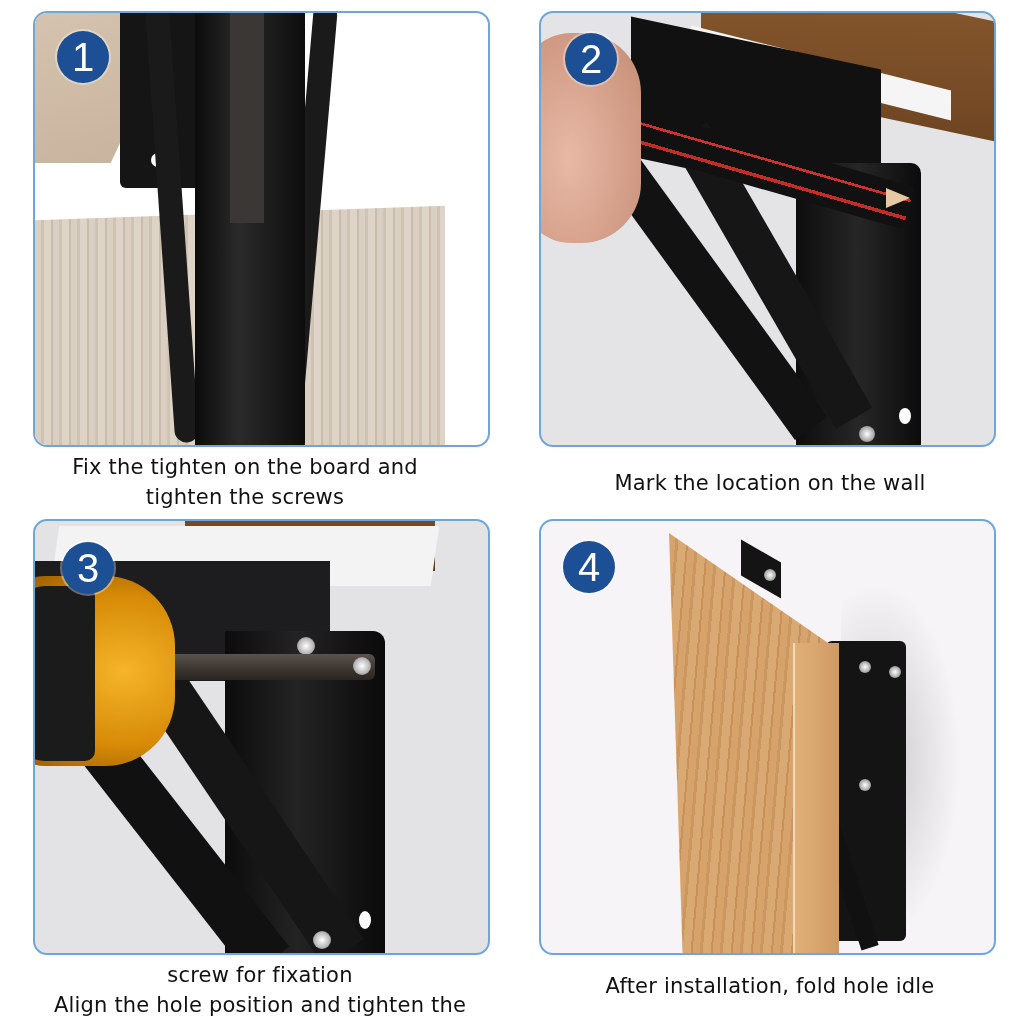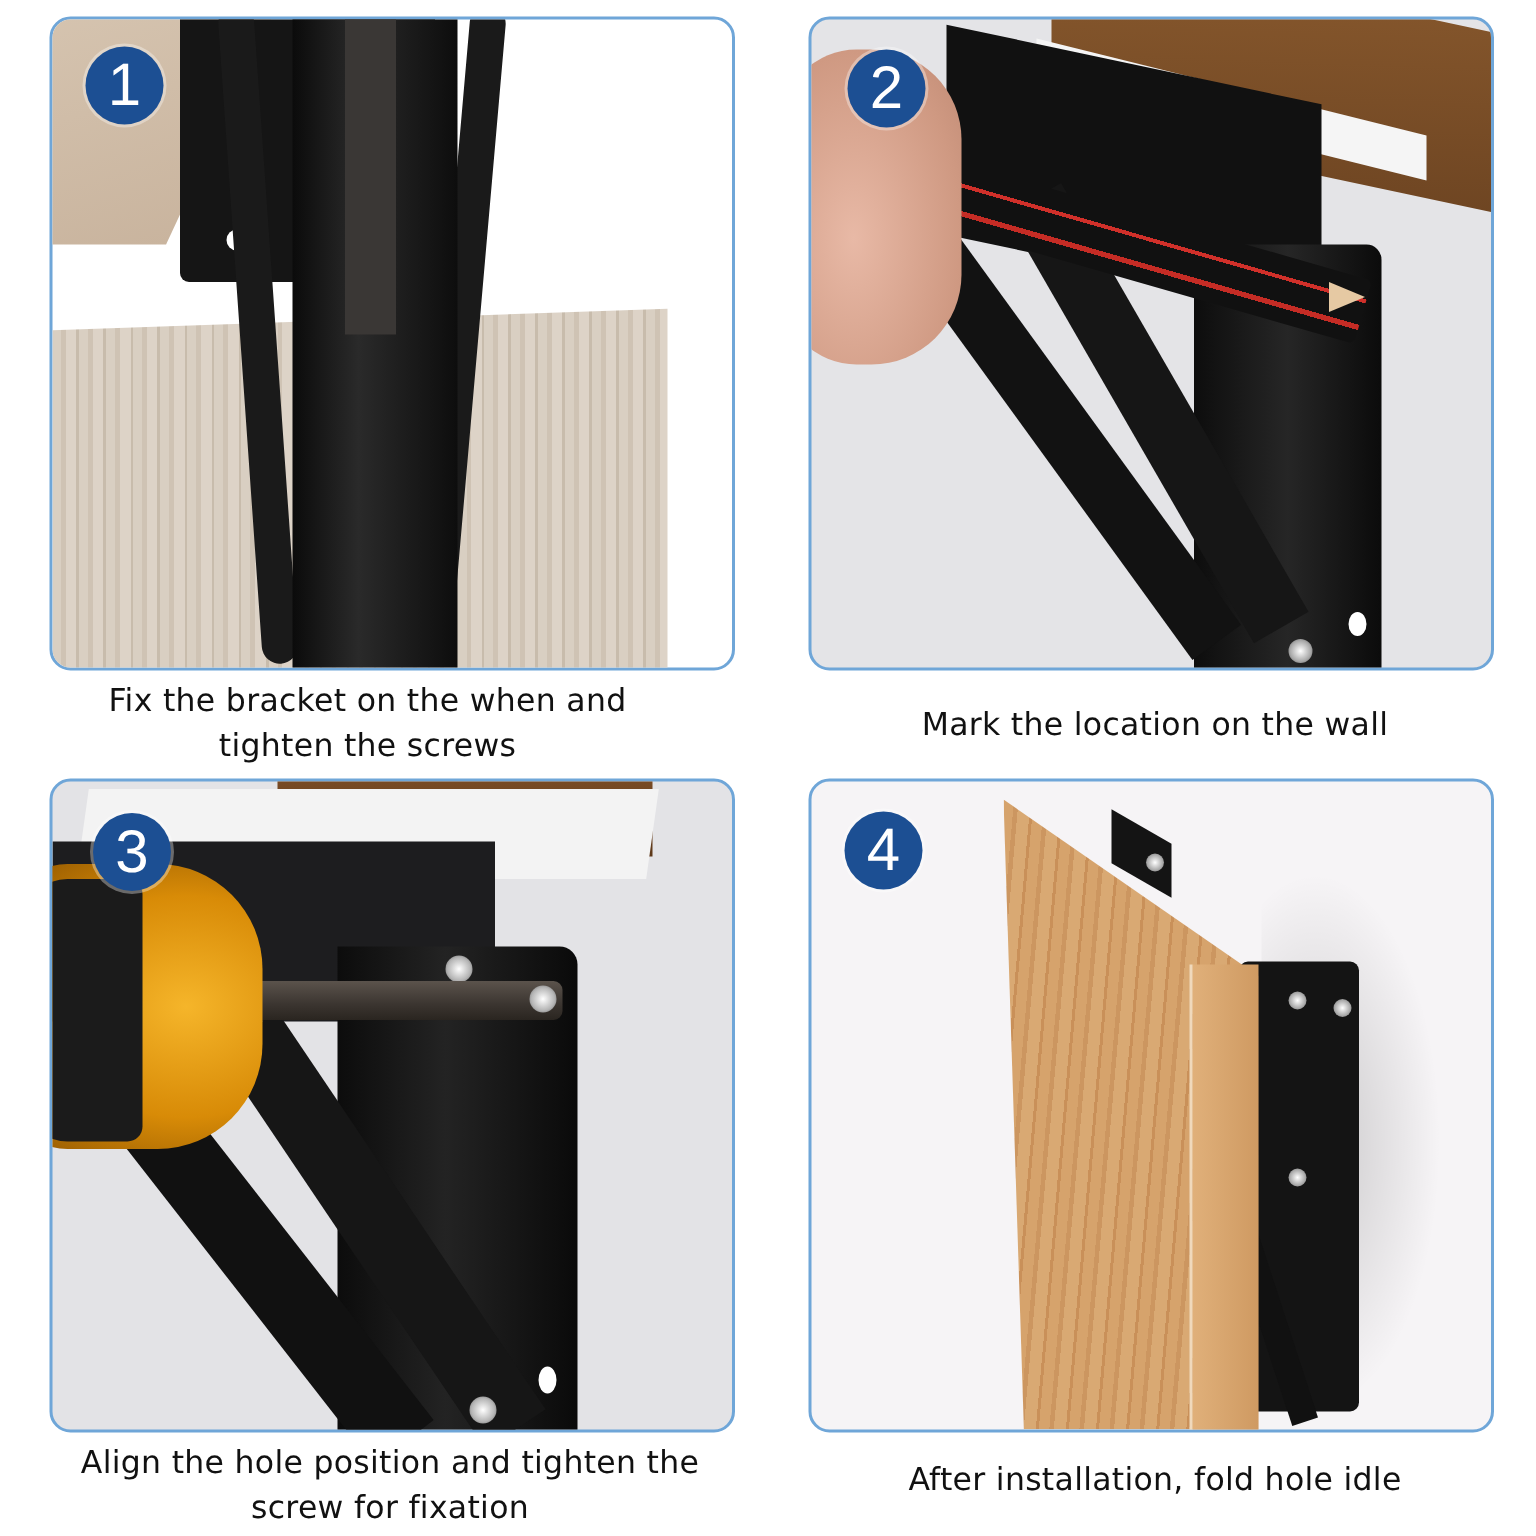--- a/index.html
+++ b/index.html
@@ -110,21 +110,21 @@
     <div class="hole a"></div>
     <div class="hole b"></div>
     <div class="arm-outer-l"></div>
     <div class="arm-outer-r"></div>
     <div class="rail"></div>
     <div class="strip"></div>
   </div>
   <div class="badge" style="left:22px; top:18px;">1</div>
 </div>
 <div class="caption" style="left:30px; top:452px; width:430px;">
-  <div>Fix the bracket on the when and</div>
+  <div>Fix the tighten on the board and</div>
   <div>tighten the screws</div>
 </div>
 
 <div class="panel" id="p2">
   <div class="scene">
     <div class="wood"></div>
     <div class="white-edge"></div>
     <div class="plate"></div>
     <div class="post"></div>
     <div class="brace1"></div>
@@ -153,22 +153,22 @@
     <div class="screw s3"></div>
     <div class="hole"></div>
     <div class="shaft"></div>
     <div class="screw s1"></div>
     <div class="driver-handle"></div>
     <div class="driver-grip"></div>
   </div>
   <div class="badge" style="left:27px; top:21px;">3</div>
 </div>
 <div class="caption" style="left:22px; top:960px; width:476px;">
+  <div>screw for fixation</div>
   <div>Align the hole position and tighten the</div>
-  <div>screw for fixation</div>
 </div>
 
 <div class="panel" id="p4">
   <div class="scene">
     <div class="shadow"></div>
     <div class="bracket-top"></div>
     <div class="screw s4"></div>
     <div class="bracket-body"></div>
     <div class="bracket-arm"></div>
     <div class="screw s1"></div>

